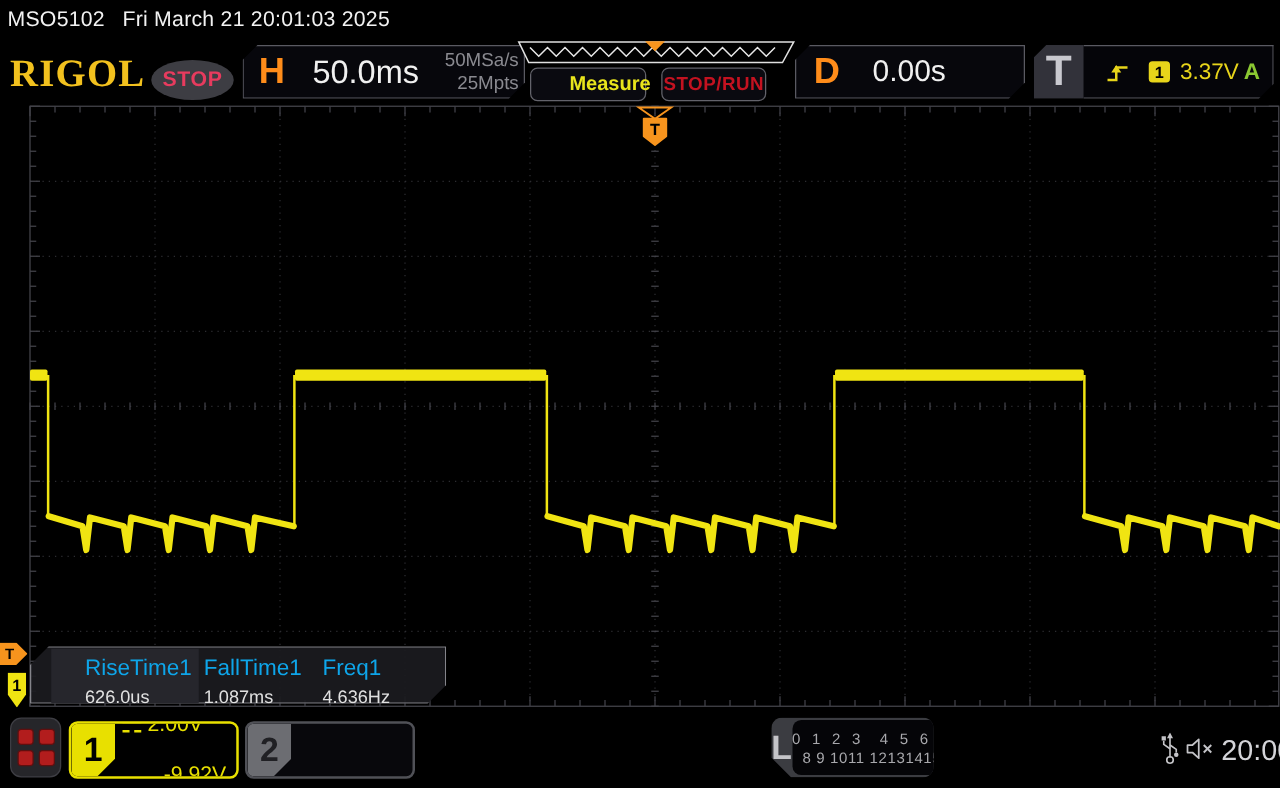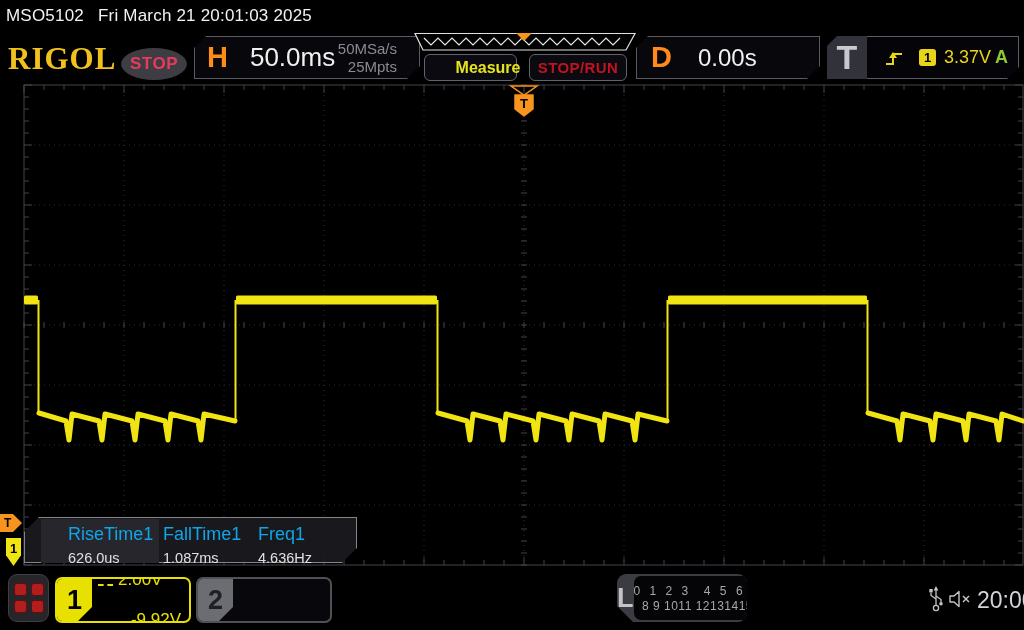--- a/index.html
+++ b/index.html
@@ -21,29 +21,29 @@
           border-radius:50%; display:flex; align-items:center; justify-content:center; }
   #stop-btn span { color:#e73b5e; font-weight:bold; font-size:17px; letter-spacing:.5px; }
 
   .hdr-box { background:#07070c; border:1.5px solid #5a5a62; }
   #h-box { left:194px; top:36px; width:226px; height:43px;
      clip-path:polygon(12px 0, 100% 0, 100% calc(100% - 13px), calc(100% - 13px) 100%, 0 100%, 0 12px);
      display:flex; align-items:center; }
   .hdr-letter { font-weight:bold; font-size:29px; color:#ff8c1a; }
   #h-box .hdr-letter { margin-left:12px; }
   #h-main { color:#f0f0f0; font-size:26px; margin-left:22px; }
-  #h-right { margin-left:auto; margin-right:22px; text-align:right; color:#8a8a90;
+  #h-right { margin-left:auto; margin-right:4px; text-align:right; color:#8a8a90;
              font-size:15px; line-height:18px; }
 
   #wavebar { left:412px; top:32px; width:226px; height:20px; }
   #measure-btn, #run-btn { top:54px; height:27px; background:#0a0a10; border:1.5px solid #63636b;
       border-radius:6px; display:flex; align-items:center; justify-content:center; }
   #measure-btn { left:424px; width:93px; }
   #measure-btn span { color:#e8e41c; font-weight:bold; font-size:16px;margin-left:35px; }
-  #run-btn { left:529px; width:98px; }
+  #run-btn { left:529px; width:84px; }
   #run-btn span { color:#c41220; font-weight:bold; font-size:15px; letter-spacing:.4px; }
 
   #d-box { left:636px; top:36px; width:184px; height:43px;
      clip-path:polygon(12px 0, 100% 0, 100% calc(100% - 13px), calc(100% - 13px) 100%, 0 100%, 0 12px);
      display:flex; align-items:center; }
   #d-box .hdr-letter { margin-left:14px; }
   #d-value { color:#f0f0f0; font-size:24px; margin-left:26px; }
 
   #t-box { left:827px; top:36px; width:192px; height:43px; display:flex; align-items:stretch;
      clip-path:polygon(10px 0, 100% 0, 100% calc(100% - 12px), calc(100% - 12px) 100%, 0 100%, 0 10px); }

